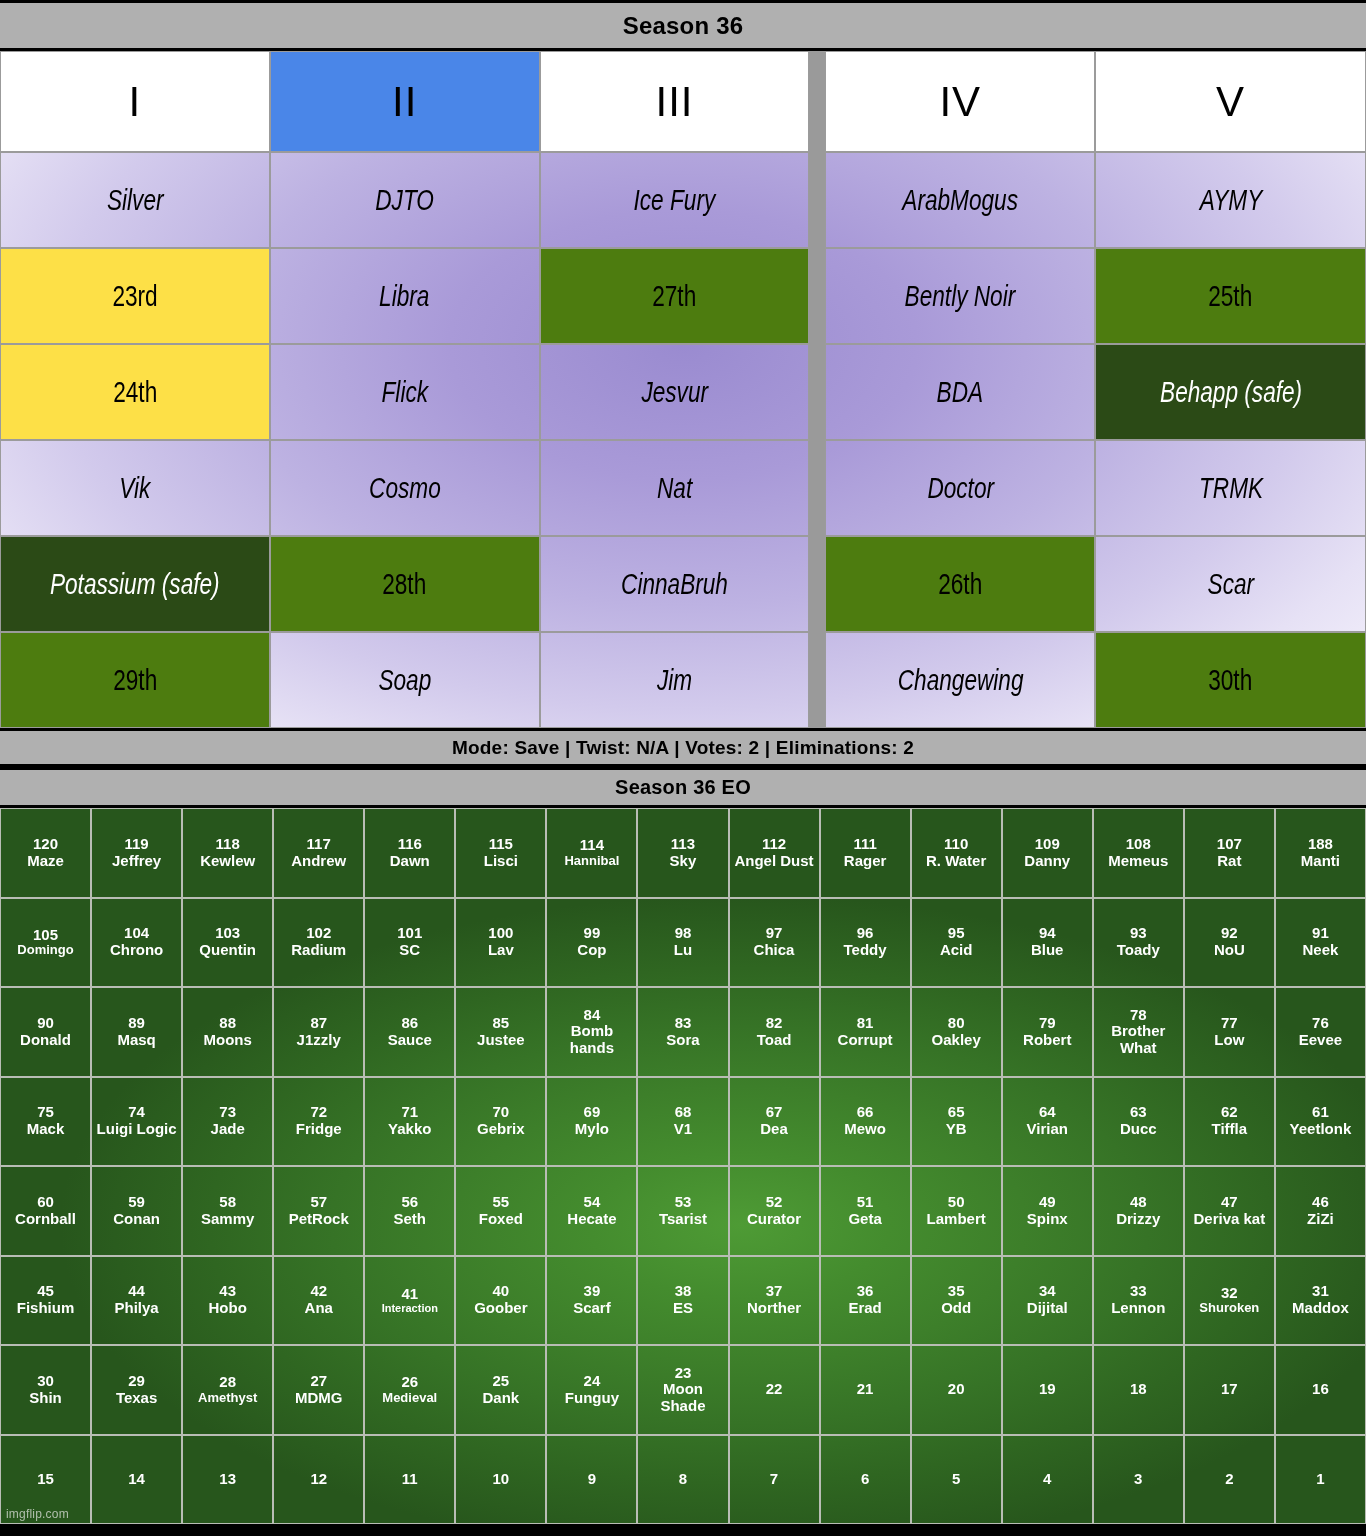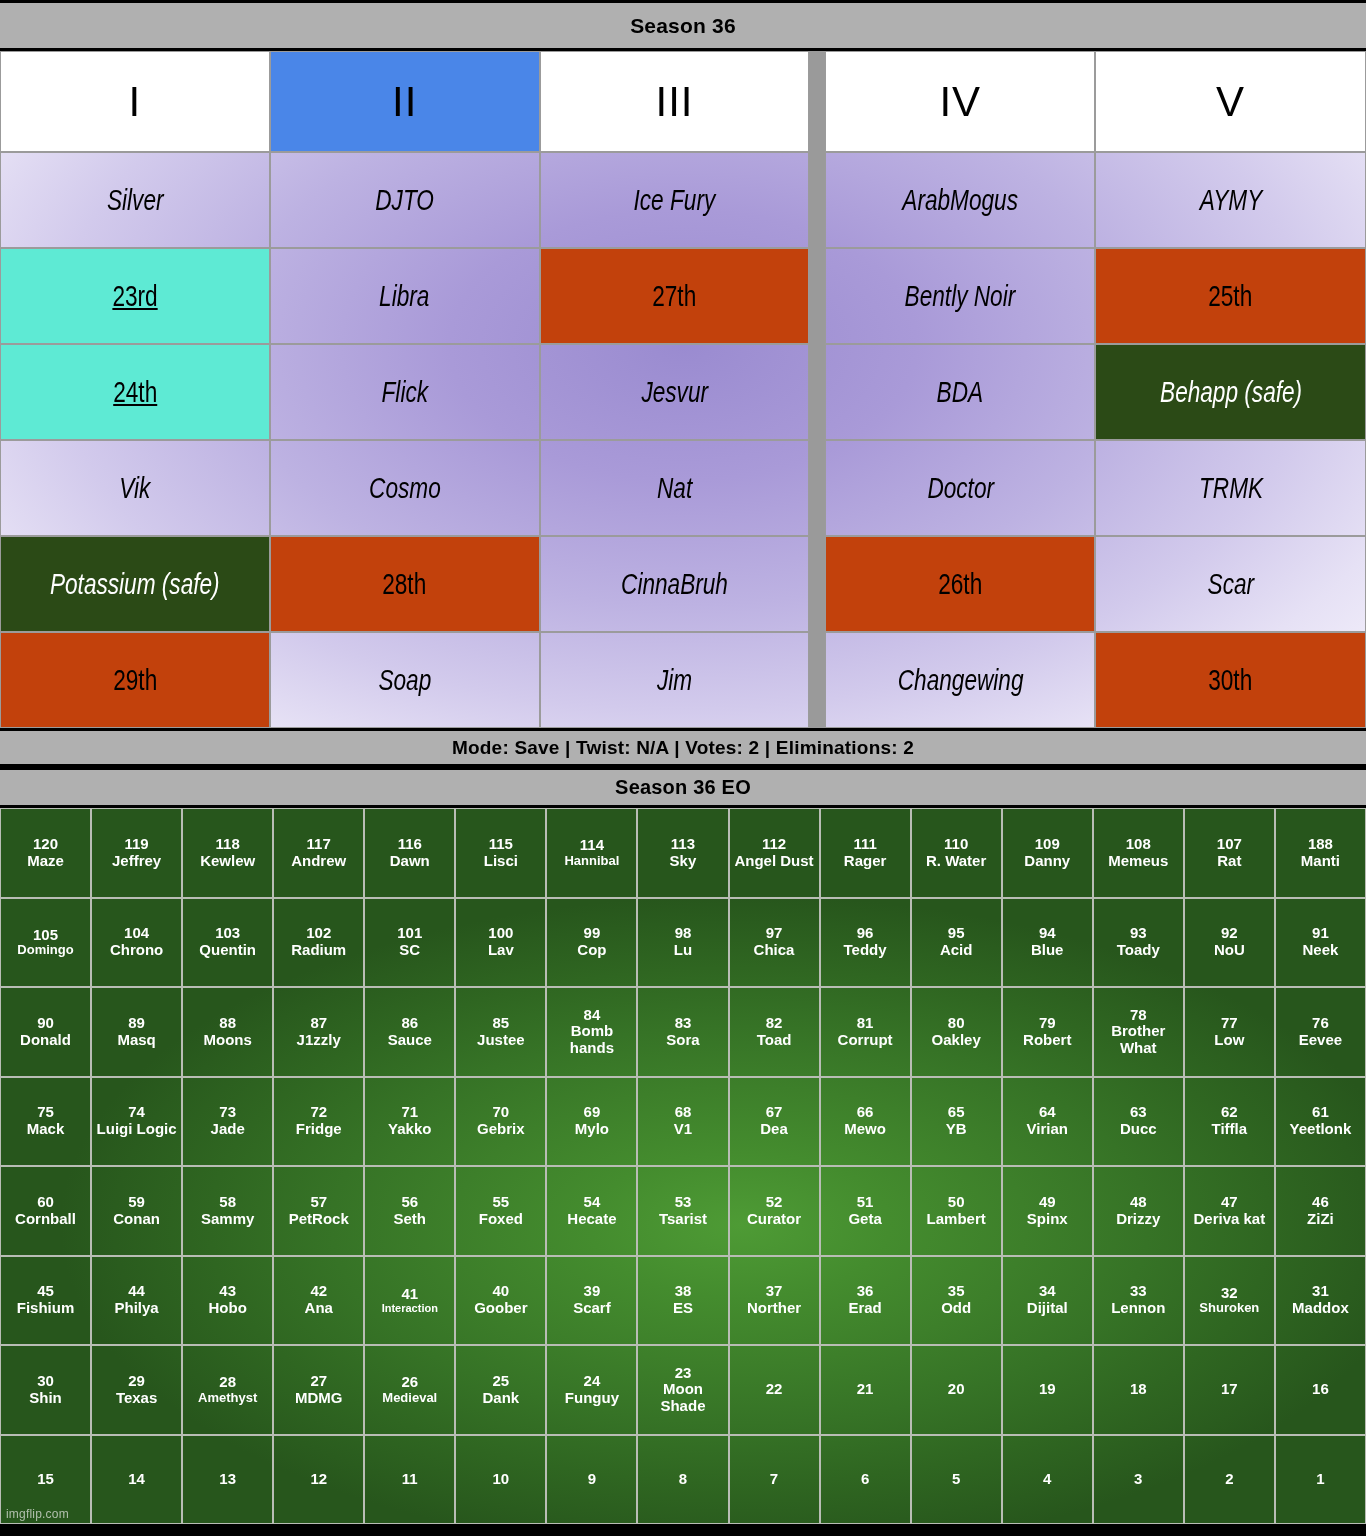--- a/index.html
+++ b/index.html
@@ -15,21 +15,21 @@
     background:#b0b0b0;
     color:#000;
     font-weight:bold;
     text-align:center;
     display:flex;align-items:center;justify-content:center;
     border-top:3px solid #000;
     border-bottom:3px solid #000;
     box-sizing:border-box;
     letter-spacing:.2px;
   }
-  #title-bar{height:51px;font-size:21px;}
+  #title-bar{height:51px;font-size:24px;}
   #mode-bar{height:39px;font-size:19px;}
   #eo-bar{height:41px;font-size:20px;}
 
   
   #top-table{
     width:1366px;
     display:flex;flex-direction:column;
     background:#9a9a9a;
     position:relative;
   }
@@ -58,22 +58,22 @@
   }
   .roman.active{background:#4a86e8;}
   .celltxt{
     display:inline-block;
     transform:scaleX(.78);
     transform-origin:center;
     font-size:29px;
     white-space:nowrap;
     line-height:1;
   }
-  .blue   {background:#5eead4;text-decoration:underline;}
-  .lime   {background:#c2410c;align-items:center;}
+  .blue   {background:#fde047;}
+  .lime   {background:#4d7c0f;align-items:center;}
   .dgreen {background:#2b4a16;font-style:italic;}
   .dgreen .celltxt{color:#ffffff;}
 
   
   .purple{
     background-image:radial-gradient(ellipse 900px 520px at 683px 345px,
        #9a8bd0 0%, #a99ad8 26%, #bdb2e2 50%, #d2caec 70%, #e6e1f5 86%, #f3f0fb 100%);
     background-attachment:fixed;
     font-style:italic;
   }

